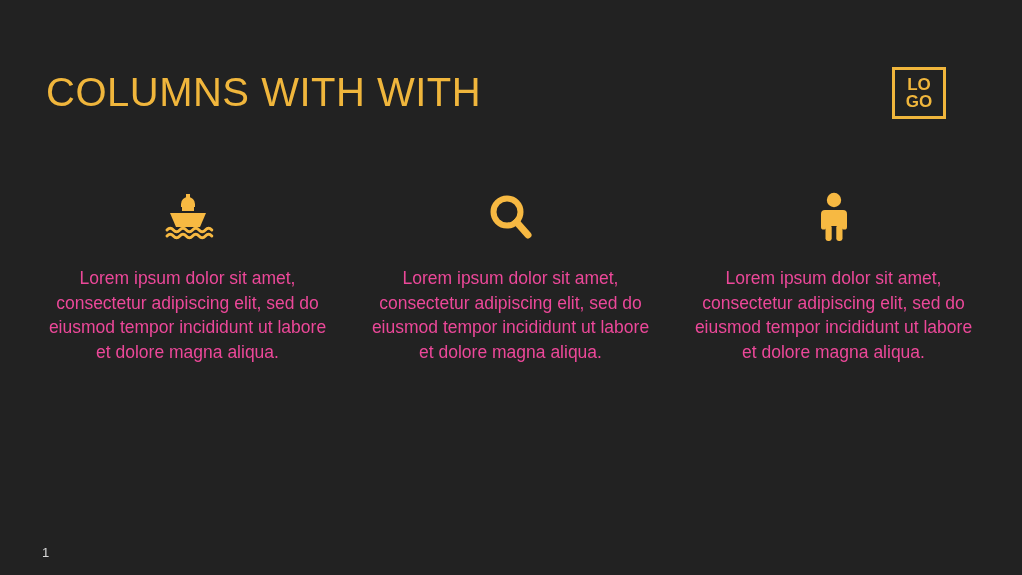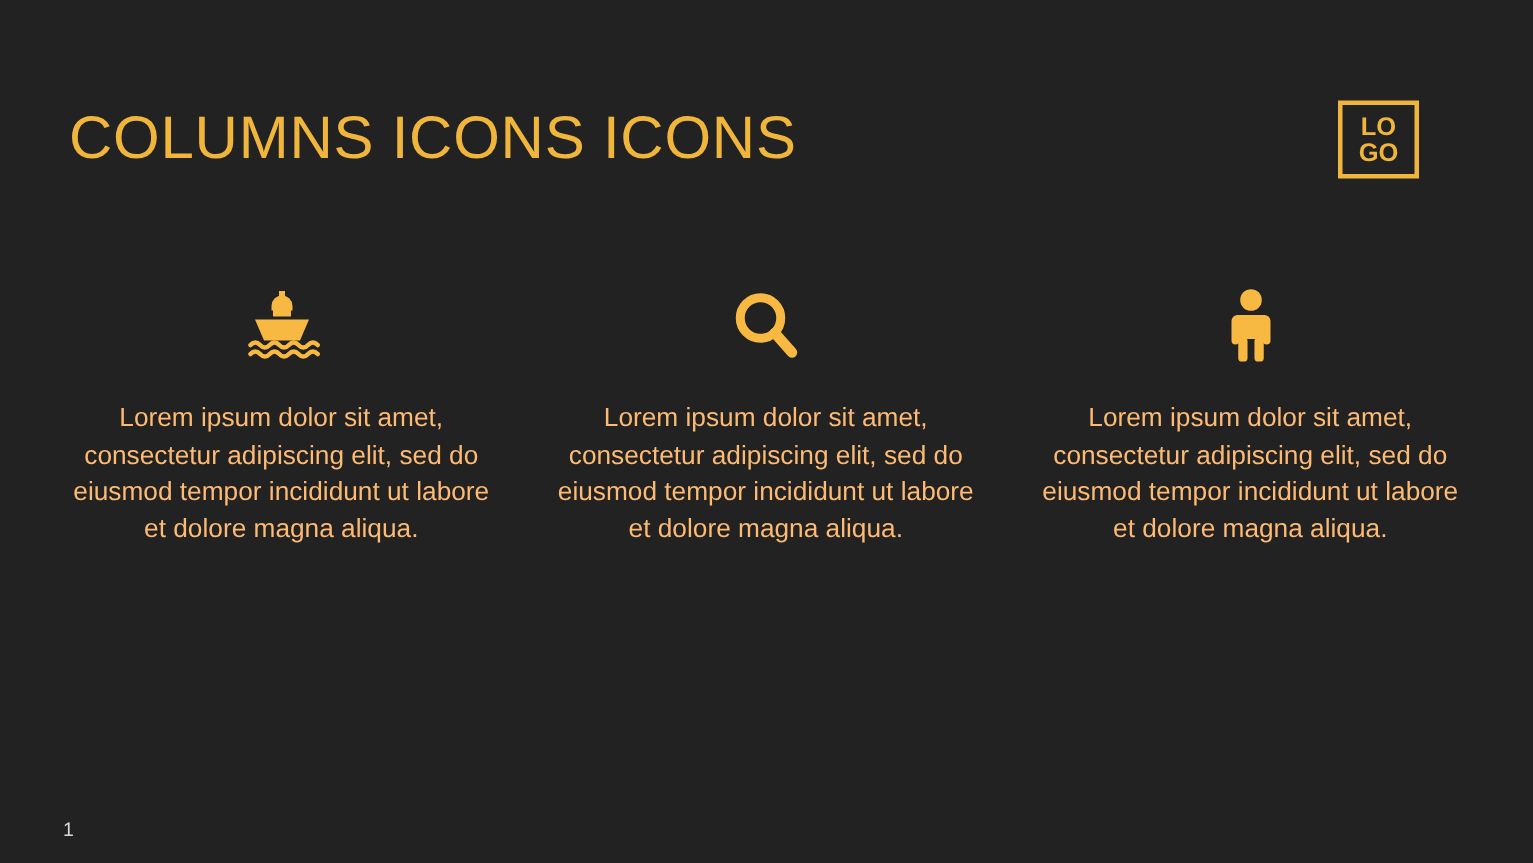--- a/index.html
+++ b/index.html
@@ -75,42 +75,42 @@
   .col-icon {
     height: 54px;
     display: flex;
     align-items: center;
     justify-content: center;
     margin-bottom: 22px;
   }
   .col-text {
     width: 280px;
     text-align: center;
-    color: #fdba74;
+    color: #ec4899;
     font-size: 17.5px;
     line-height: 24.5px;
     font-weight: 400;
   }
 
   
   .page-number {
     position: absolute;
     left: 42px;
     top: 545px;
     color: #D8D8D8;
     font-size: 13px;
     line-height: 16px;
   }
 </style>
 </head>
 <body>
 
 <div class="slide">
 
-  <div class="slide-title">COLUMNS ICONS ICONS</div>
+  <div class="slide-title">COLUMNS WITH WITH</div>
 
   <div class="logo">
     <span class="logo-line">LO</span>
     <span class="logo-line">GO</span>
   </div>
 
   <div class="columns">
 
     <div class="column">
       <div class="col-icon">

